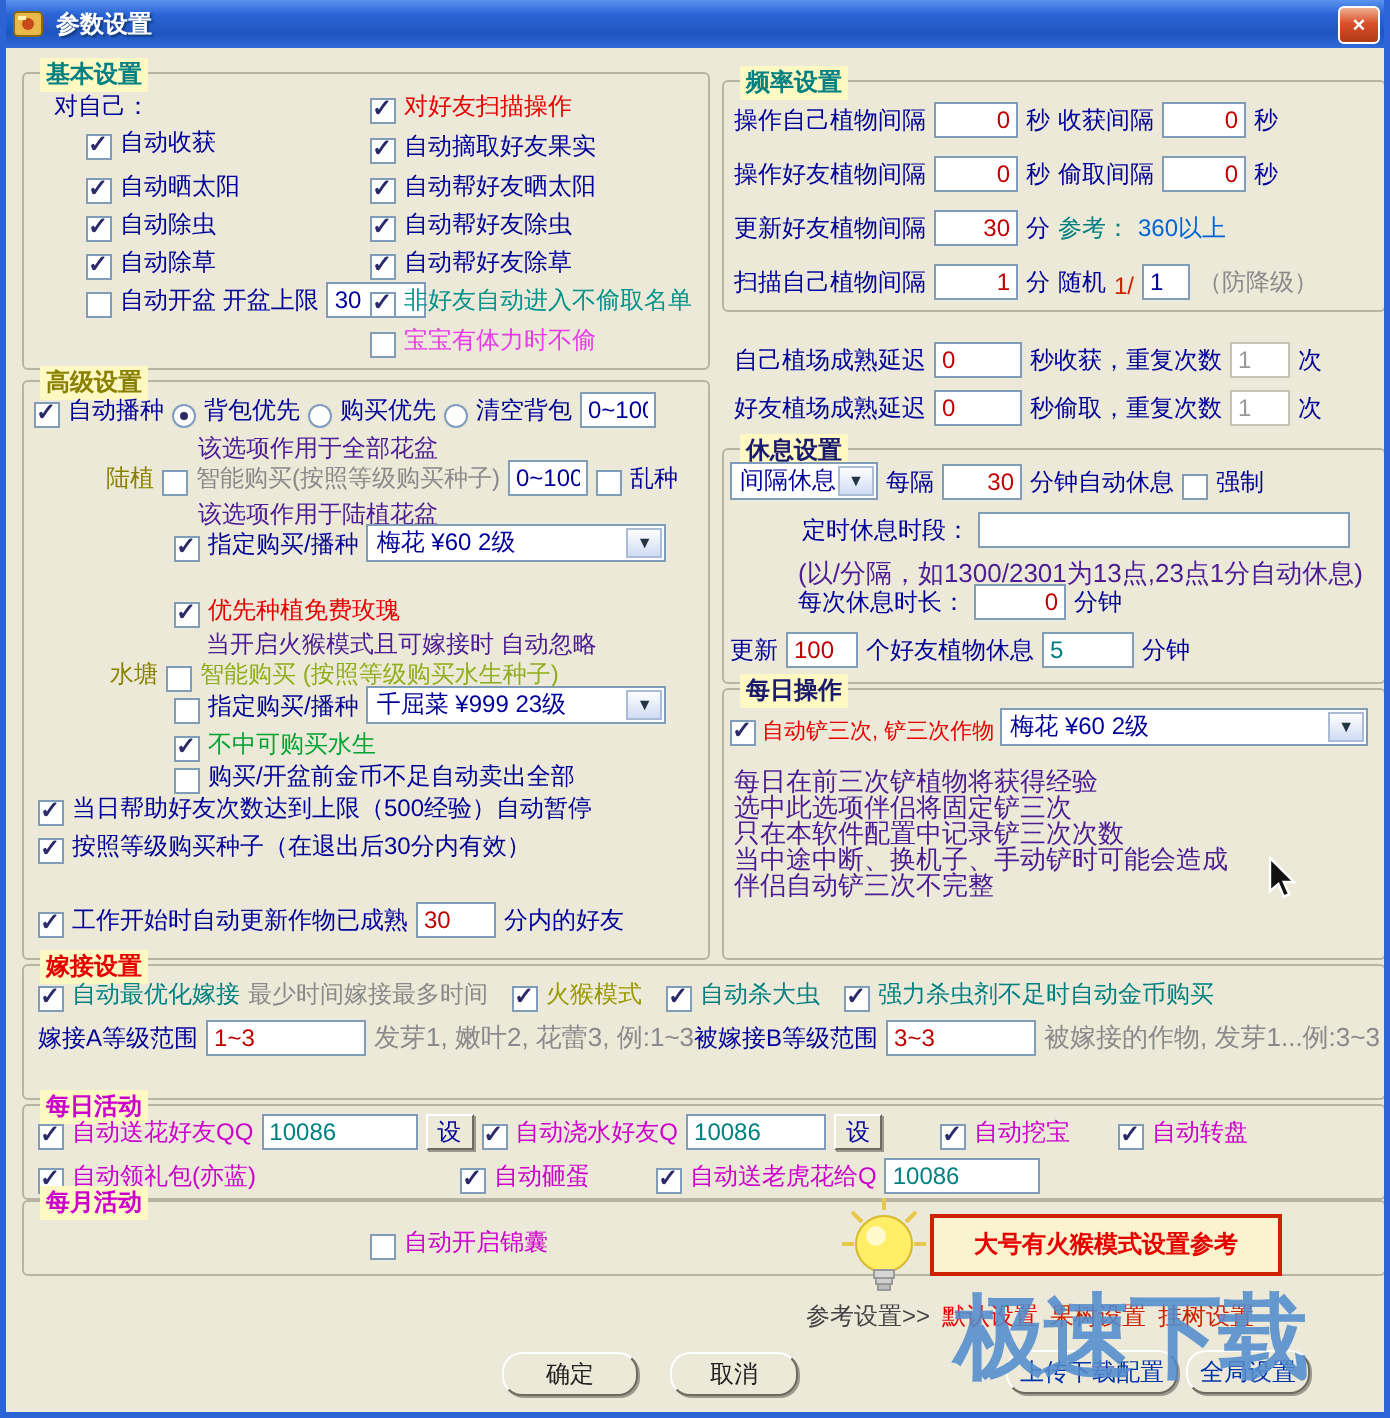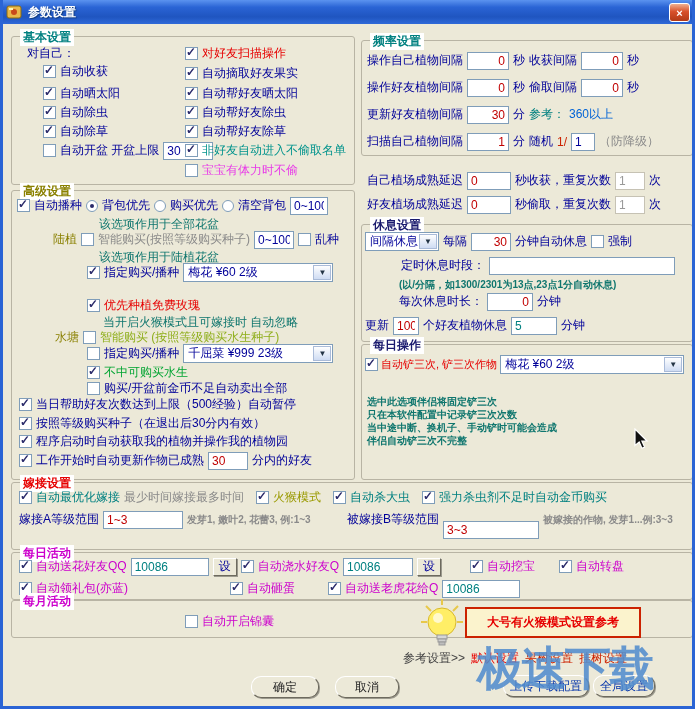--- a/index.html
+++ b/index.html
@@ -9,24 +9,24 @@
   .titlebar{position:absolute;left:-3px;top:0;width:695px;height:24px;
        background:linear-gradient(180deg,#5b93ef 0%,#2a64d5 30%,#1f55c0 70%,#2f69d8 100%);
        display:flex;align-items:center;z-index:10;}
   .ttl{color:#fff;font-weight:bold;font-size:12px;margin-left:6px;text-shadow:1px 1px 1px #123a7a;}
   .appicon{margin-left:6px;display:inline-flex;}
   .closebtn{position:absolute;right:5px;top:3px;width:19px;height:17px;border-radius:3px;
        background:linear-gradient(180deg,#f0b090 0%,#d8502a 45%,#b23a16 100%);
        border:1px solid #fff;color:#fff;font-weight:bold;font-size:11px;
        display:flex;align-items:center;justify-content:center;cursor:pointer;}
   .grp{position:absolute;border:1px solid #b8b4a4;border-radius:3px;}
-  .leg{position:absolute;top:-8px;left:8px;padding:0 3px;background:#ffffff;font-weight:bold;font-size:12px;white-space:nowrap;}
-  .row{position:absolute;display:flex;align-items:center;gap:4px;height:17px;white-space:nowrap;color:#000099;}
-  .hint{position:absolute;color:#0f766e;white-space:nowrap;font-size:12px;}
-  .f11{font-size:10px;font-weight:bold;}
+  .leg{position:absolute;top:-8px;left:8px;padding:0 3px;background:#fef9c3;font-weight:bold;font-size:12px;white-space:nowrap;}
+  .row{position:absolute;display:flex;align-items:flex-end;gap:4px;height:17px;white-space:nowrap;color:#000099;}
+  .hint{position:absolute;color:#4c1d95;white-space:nowrap;font-size:12px;}
+  .f11{font-size:13px;}
   .red{color:#e60000}.teal{color:#008080}.mag{color:#cc00cc}.olv{color:#8a8000}
   .gry{color:#8a8a8a}.grn{color:#00a431}.ylg{color:#8fae1b}.blu{color:#0063d6}
   .brt{color:#e83ae8}.tealb{color:#00938c}.mnk{color:#9a9a00}.vr{color:#cc2200}
   .cb{width:13px;height:13px;flex:none;background:#fff;border:1px solid #7f9db9;position:relative;box-sizing:border-box;cursor:pointer;}
   .cb.on::after{content:"✓";position:absolute;left:0px;top:-3px;font-size:12px;font-weight:bold;color:#2a2a6a;}
   .rd{width:12px;height:12px;flex:none;border-radius:50%;background:#fff;border:1px solid #7f9db9;position:relative;box-sizing:border-box;cursor:pointer;}
   .rd.on::after{content:"";position:absolute;left:3px;top:3px;width:4px;height:4px;border-radius:50%;background:#2a2a6a;}
   .tb{height:18px;border:1px solid #7f9db9;background:#fff;font-family:"Liberation Sans",sans-serif;
       font-size:12px;padding:0 3px;box-sizing:border-box;}
   .vred{color:#c00000}.vnavy{color:#000099}.vteal{color:#008080}
@@ -183,24 +183,20 @@
       <span>购买/开盆前金币不足自动卖出全部</span>
     </div>
   <div class="row" style="left:16px;top:396px">
       <span class="cb on"></span>
       <span>当日帮助好友次数达到上限（500经验）自动暂停</span>
     </div>
   <div class="row" style="left:16px;top:415px">
       <span class="cb on"></span>
       <span>按照等级购买种子（在退出后30分内有效）</span>
     </div>
-  <div class="row" style="left:16px;top:433px">
-      <span class="cb on"></span>
-      <span>程序启动时自动获取我的植物并操作我的植物园</span>
-    </div>
   <div class="row" style="left:16px;top:452px">
     <span class="cb on"></span>
     <span>工作开始时自动更新作物已成熟</span>
     <input class="tb vred" style="width: 40px;" value="30">
     <span>分内的好友</span>
   </div>
 
   <div class="grp" style="left:358px;top:40px;width:330px;height:114px">
     <span class="leg teal">频率设置</span>
   </div>
@@ -271,37 +267,38 @@
     <input class="tb vnavy" style="width: 186px;" value="">
   </div>
   <div class="hint f11" style="left:396px;top:278px">(以/分隔，如1300/2301为13点,23点1分自动休息)</div>
   <div class="row" style="left:396px;top:293px">
     <span>每次休息时长：</span>
     <input class="tb vred" style="width: 46px; text-align: right;" value="0">
     <span>分钟</span>
   </div>
   <div class="row" style="left:362px;top:317px">
     <span>更新</span>
-    <input class="tb vred" style="width: 26px;" value="100">
+    <input class="tb vred" style="width: 36px;" value="100">
     <span>个好友植物休息</span>
     <input class="tb vteal" style="width: 46px;" value="5">
     <span>分钟</span>
   </div>
 
   <div class="grp" style="left:358px;top:344px;width:330px;height:134px">
     <span class="leg" style="color:#1a1a6e">每日操作</span>
   </div>
   <div class="row" style="left:362px;top:356px;gap:3px">
     <span class="cb on"></span>
     <span class="red" style="font-size:11px">自动铲三次, 铲三次作物</span>
     <div class="dd" style="width:184px">
       <span>梅花 ¥60 2级</span>
       <span class="arr">▼</span>
     </div>
   </div>
+  <div class="hint f11" style="left:364px;top:382px">每日在前三次铲植物将获得经验</div>
   <div class="hint f11" style="left:364px;top:395px">选中此选项伴侣将固定铲三次</div>
   <div class="hint f11" style="left:364px;top:408px">只在本软件配置中记录铲三次次数</div>
   <div class="hint f11" style="left:364px;top:421px">当中途中断、换机子、手动铲时可能会造成</div>
   <div class="hint f11" style="left:364px;top:434px">伴侣自动铲三次不完整</div>
 
   <div class="grp" style="left:8px;top:482px;width:680px;height:66px">
     <span class="leg red">嫁接设置</span>
   </div>
   <div class="row" style="left:16px;top:489px">
     <span class="cb on"></span>
@@ -314,21 +311,21 @@
     <span class="cb on" style="margin-left:8px"></span>
     <span class="teal">强力杀虫剂不足时自动金币购买</span>
   </div>
   <div class="row" style="left:16px;top:511px">
     <span>嫁接A等级范围</span>
     <input class="tb vred" style="width: 80px;" value="1~3">
     <span class="gry f11">发芽1, 嫩叶2, 花蕾3, 例:1~3</span>
   </div>
   <div class="row" style="left:344px;top:511px">
     <span>被嫁接B等级范围</span>
-    <input class="tb vred" style="width: 96px; margin-top: 21px;" value="3~3">
+    <input class="tb vred" style="width: 75px; margin-top: 21px;" value="3~3">
     <span class="gry f11">被嫁接的作物, 发芽1...例:3~3</span>
   </div>
 
   <div class="grp" style="left:8px;top:552px;width:680px;height:46px">
     <span class="leg mag">每日活动</span>
   </div>
   <div class="row" style="left:16px;top:558px">
     <span class="cb on"></span>
     <span class="mag">自动送花好友QQ</span>
     <input class="tb vteal" style="width: 78px;" value="10086">

